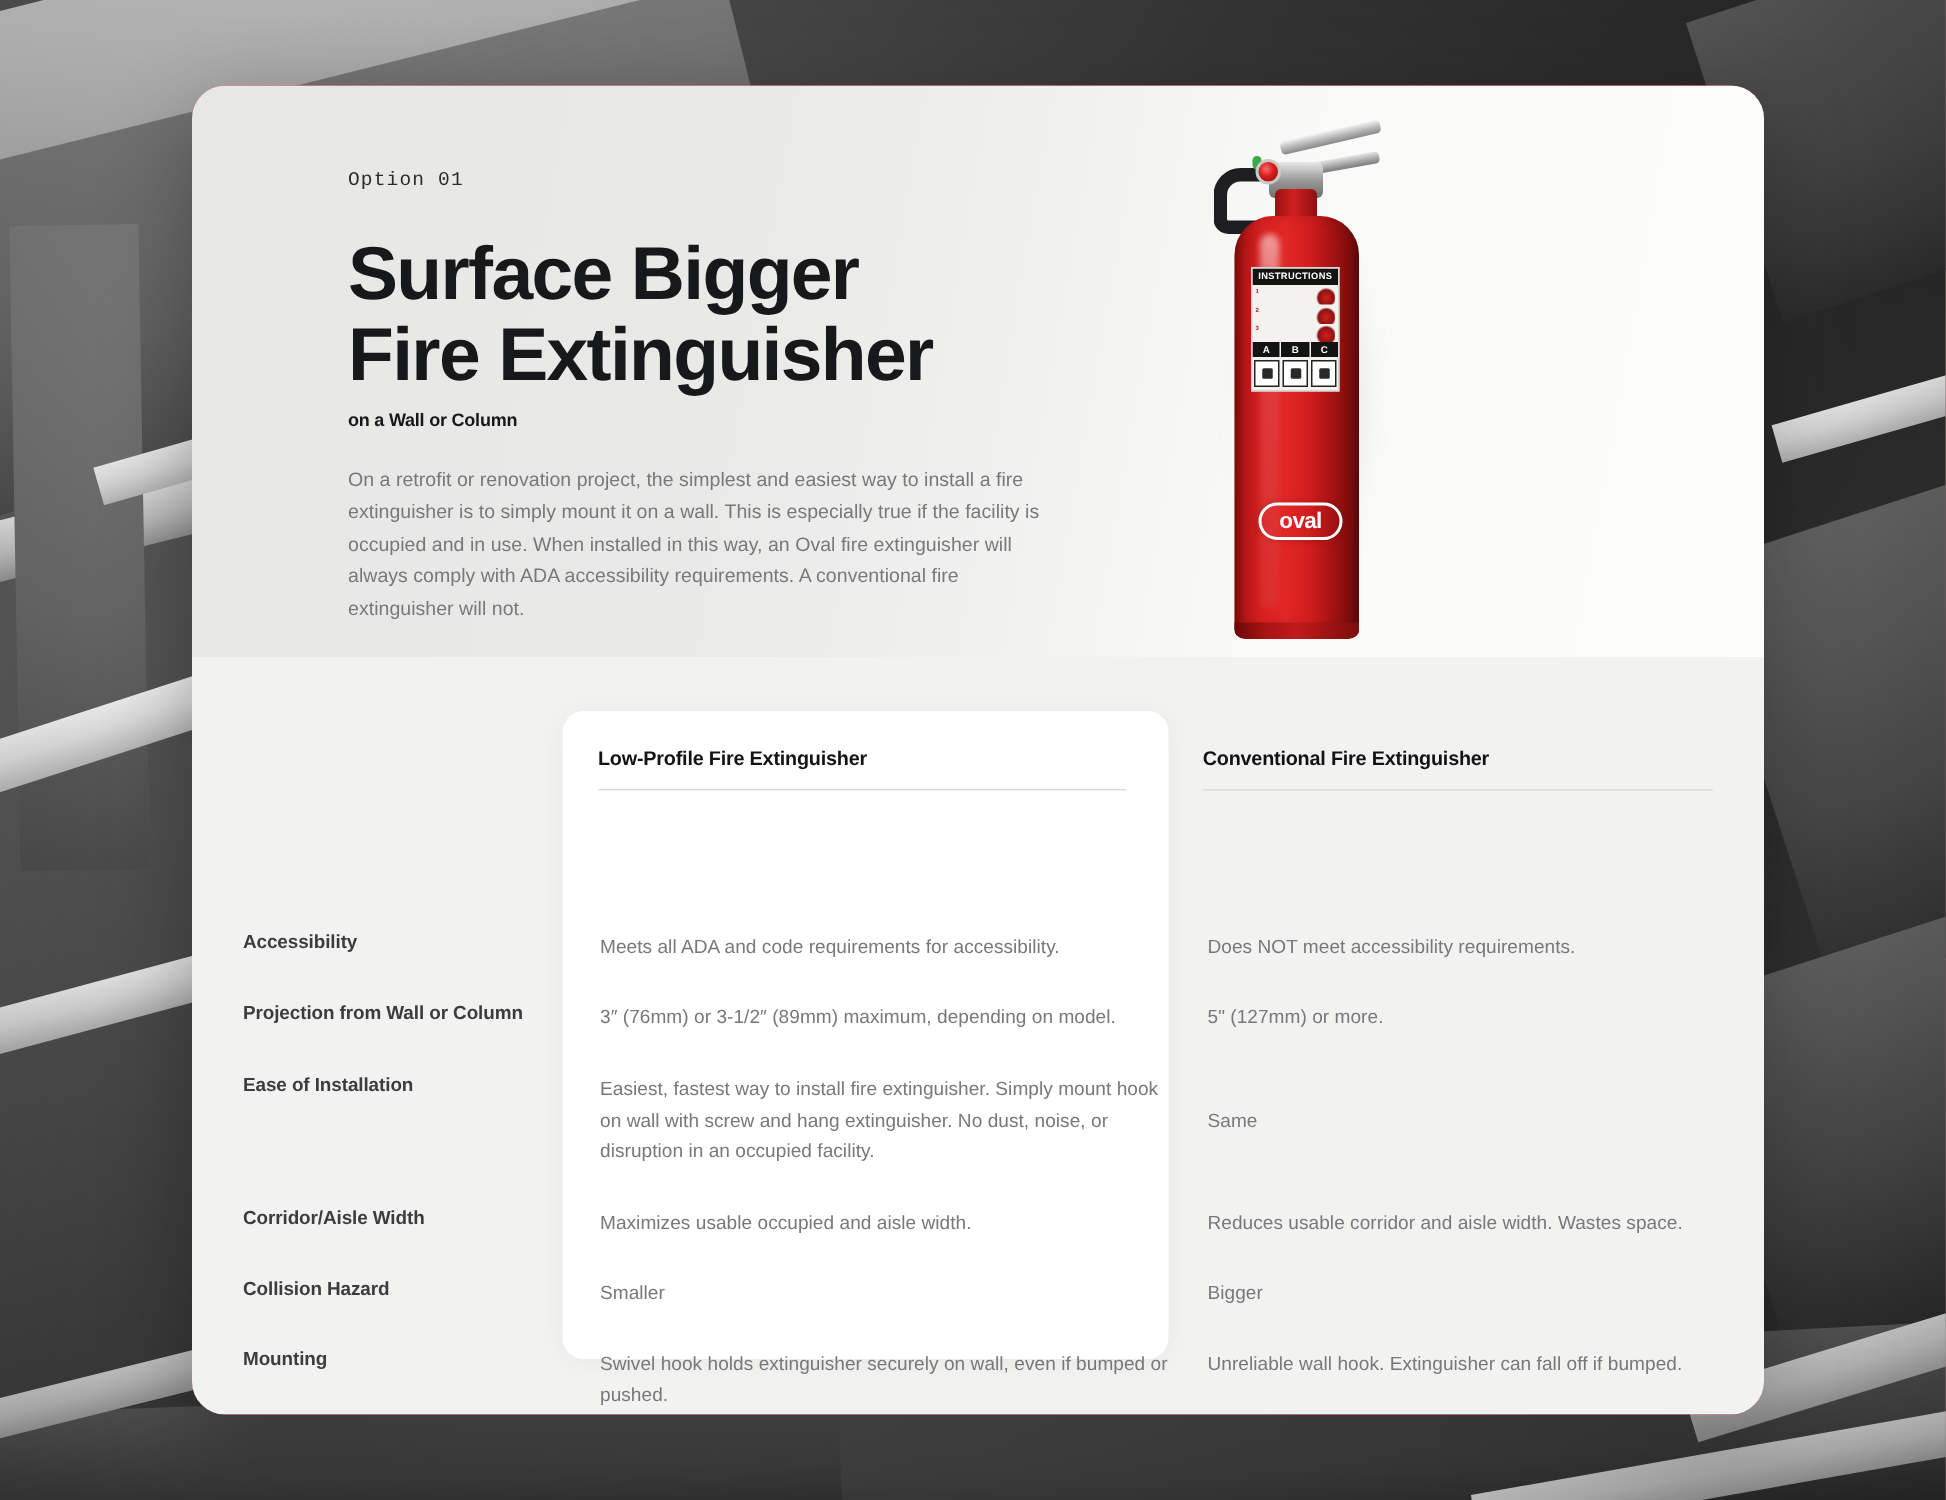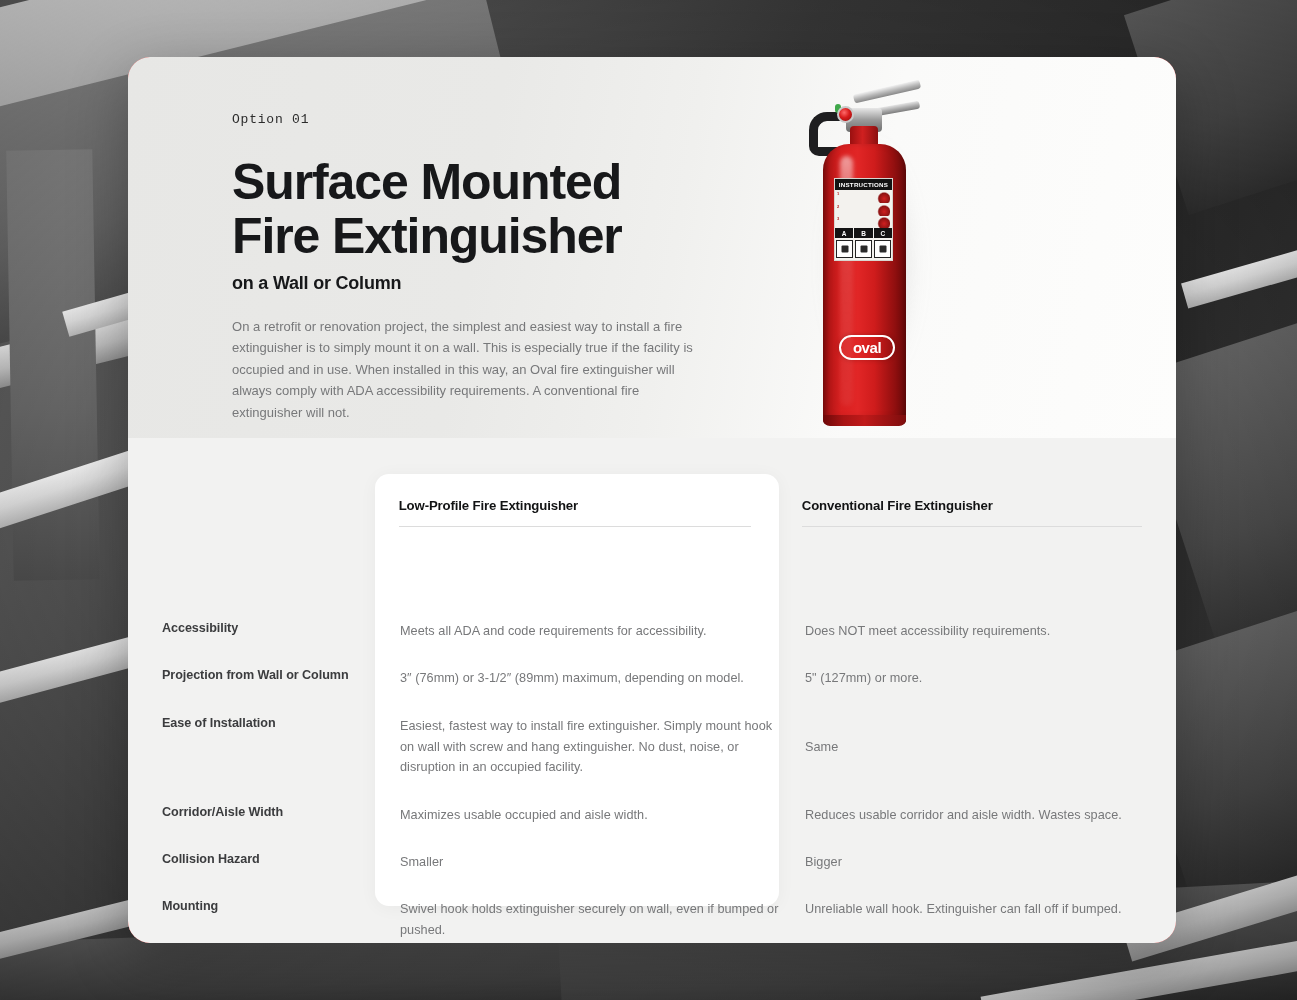--- a/index.html
+++ b/index.html
@@ -95,21 +95,21 @@
   }
   .headline {
     font-size: 50px;
     line-height: 1.08;
     font-weight: 700;
     letter-spacing: -0.022em;
     color: #17181a;
     margin-bottom: 10px;
   }
   .subhead {
-    font-size: 18px;
+    font-size: 12px;
     font-weight: 700;
     letter-spacing: -0.012em;
     color: #17181a;
     margin-bottom: 22px;
   }
   .hero-body {
     font-size: 13px;
     line-height: 1.65;
     color: #77787a;
     width: 470px;
@@ -376,21 +376,21 @@
   <div class="beam bm7"></div>
   <div class="bg-vig"></div>
 </div>
 
 <div class="panel">
 
   <section class="hero">
     <div class="hero-left">
       <div class="option-label">Option 01</div>
       <h1 class="headline">
-        <span>Surface Mounted</span><br>
+        <span>Surface Bigger</span><br>
         <span>Fire Extinguisher</span>
       </h1>
       <div class="subhead">on a Wall or Column</div>
       <p class="hero-body">On a retrofit or renovation project, the simplest and easiest way to install a fire extinguisher is to simply mount it on a wall. This is especially true if the facility is occupied and in use. When installed in this way, an Oval fire extinguisher will always comply with ADA accessibility requirements. A conventional fire extinguisher will not.</p>
     </div>
 
     <div class="hero-right">
       <div class="ext-shadow"></div>
       <div class="ext">
         <div class="handle"></div>

